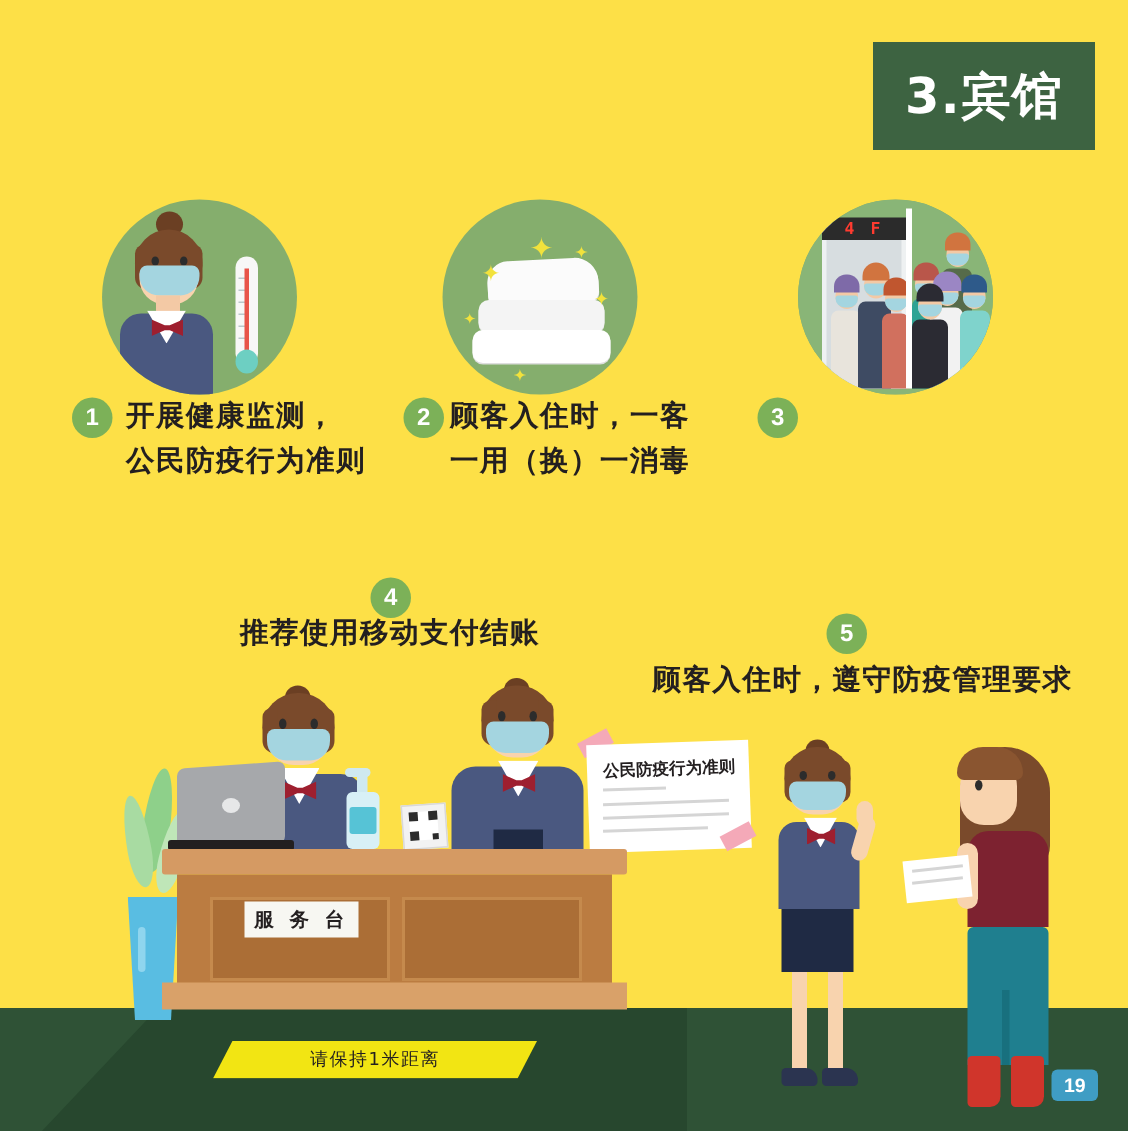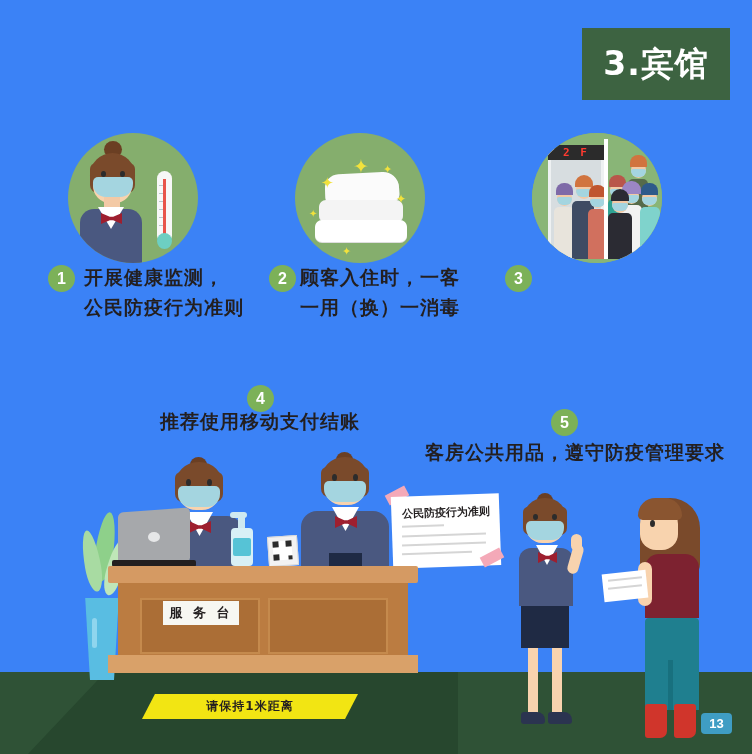--- a/index.html
+++ b/index.html
@@ -5,21 +5,21 @@
   html,body{margin:0;padding:0;}
   body{
     width:752px;height:754px;
     font-family:"Liberation Sans","DejaVu Sans",sans-serif;
     background:#c7e0b9;
     overflow:hidden;
   }
   .poster{
     position:relative;
     width:752px;height:754px;
-    background:#3b82f6;
+    background:#fde047;
     overflow:hidden;
   }
   
   .title-banner{
     position:absolute;left:582px;top:28px;width:148px;height:72px;
     background:#3d6341;
     display:flex;align-items:center;justify-content:center;
   }
   .title-text{
     color:#ffffff;font-size:33px;font-weight:bold;letter-spacing:1px;
@@ -123,21 +123,21 @@
   
   .wall-poster{position:absolute;left:392px;top:495px;width:108px;height:72px;background:#ffffff;transform:rotate(-2deg);}
   .poster-title{position:absolute;left:402px;top:505px;width:92px;color:#231f20;font-size:11px;font-weight:bold;
     transform:rotate(-2deg);font-family:"DejaVu Sans","Liberation Sans",sans-serif;}
   .poster-line{position:absolute;height:2px;background:#d5d5d5;transform:rotate(-2deg);}
   .tape{position:absolute;width:22px;height:11px;background:#f4a9b8;}
   
   .stripe{position:absolute;left:142px;top:694px;width:216px;height:25px;background:#f2e513;
     clip-path:polygon(6% 0,100% 0,94% 100%,0 100%);
     display:flex;align-items:center;justify-content:center;}
-  .stripe-text{color:#231f20;font-size:12px;font-weight:bold;letter-spacing:1px;
+  .stripe-text{color:#231f20;font-size:12px;font-weight:normal;letter-spacing:1px;
     font-family:"DejaVu Sans","Liberation Sans",sans-serif;}
   
   .page-badge{position:absolute;left:701px;top:713px;width:31px;height:21px;background:#3f9dc4;border-radius:4px;
     color:#ffffff;font-size:13px;font-weight:bold;display:flex;align-items:center;justify-content:center;}
 </style>
 </head>
 <body>
 
 <div class="poster">
 
@@ -177,21 +177,21 @@
     <span class="sparkle" style="left:58px;top:24px;font-size:19px;">✦</span>
     <span class="sparkle" style="left:88px;top:31px;font-size:11px;">✦</span>
     <span class="sparkle" style="left:101px;top:60px;font-size:12px;">✦</span>
     <span class="sparkle" style="left:14px;top:76px;font-size:10px;">✦</span>
     <span class="sparkle" style="left:47px;top:113px;font-size:11px;">✦</span>
   </div>
 
   <div class="icon-circle" id="circle3">
     <div class="elev-wall"></div>
     <div class="elev-door"></div>
-    <div class="elev-display">2 F</div>
+    <div class="elev-display">4 F</div>
 
     <div class="p" style="left:22px;top:74px;width:20px;height:52px;background:#e8e4dc;"></div>
     <div class="phead" style="left:25px;top:56px;width:15px;height:17px;background:#f3c9a5;"></div>
     <div class="p" style="left:24px;top:50px;width:17px;height:12px;background:#7e6aa8;border-radius:8px 8px 0 0;"></div>
     <div class="pmask" style="left:25px;top:64px;width:15px;height:8px;"></div>
     <div class="p" style="left:40px;top:68px;width:22px;height:58px;background:#3e4b63;"></div>
     <div class="phead" style="left:44px;top:48px;width:16px;height:18px;background:#f3c9a5;"></div>
     <div class="p" style="left:43px;top:42px;width:18px;height:12px;background:#d1743f;border-radius:9px 9px 0 0;"></div>
     <div class="pmask" style="left:44px;top:56px;width:16px;height:8px;"></div>
     <div class="p" style="left:56px;top:76px;width:18px;height:50px;background:#d1705e;"></div>
@@ -229,21 +229,21 @@
   <div class="num-badge" style="left:269px;top:265px;">2</div>
   <div class="item-text" style="left:300px;top:262px;width:210px;">顾客入住时，一客
 一用（换）一消毒</div>
 
   <div class="num-badge" style="left:505px;top:265px;">3</div>
 
   <div class="num-badge" style="left:247px;top:385px;">4</div>
   <div class="center-text" style="left:120px;top:409px;width:280px;">推荐使用移动支付结账</div>
 
   <div class="num-badge" style="left:551px;top:409px;">5</div>
-  <div class="center-text" style="left:415px;top:440px;width:320px;">客房公共用品，遵守防疫管理要求</div>
+  <div class="center-text" style="left:415px;top:440px;width:320px;">顾客入住时，遵守防疫管理要求</div>
 
   <div class="floor"></div>
   <div class="floor-shadow"></div>
 
   <div class="leaf" style="left:96px;top:512px;width:18px;height:70px;transform:rotate(8deg);"></div>
   <div class="leaf" style="left:84px;top:530px;width:16px;height:62px;transform:rotate(-10deg);background:#a8dba2;"></div>
   <div class="leaf" style="left:107px;top:540px;width:16px;height:56px;transform:rotate(14deg);background:#bfe6b8;"></div>
   <div class="plant-pot"></div>
   <div class="plant-pot-hi"></div>
 
@@ -328,15 +328,15 @@
   <div style="position:absolute;left:608px;top:586px;width:34px;height:2px;background:#d5d5d5;transform:rotate(-6deg);"></div>
   <div style="position:absolute;left:645px;top:618px;width:54px;height:92px;background:#1f7f8f;border-radius:4px 4px 0 0;"></div>
   <div style="position:absolute;left:668px;top:660px;width:5px;height:50px;background:#18707e;"></div>
   <div style="position:absolute;left:645px;top:704px;width:22px;height:34px;background:#d0352b;border-radius:3px 3px 7px 3px;"></div>
   <div style="position:absolute;left:674px;top:704px;width:22px;height:34px;background:#d0352b;border-radius:3px 3px 7px 3px;"></div>
 
   <div class="stripe">
     <span class="stripe-text">请保持1米距离</span>
   </div>
 
-  <div class="page-badge">13</div>
+  <div class="page-badge">19</div>
 
 </div>
 
 </body></html>

